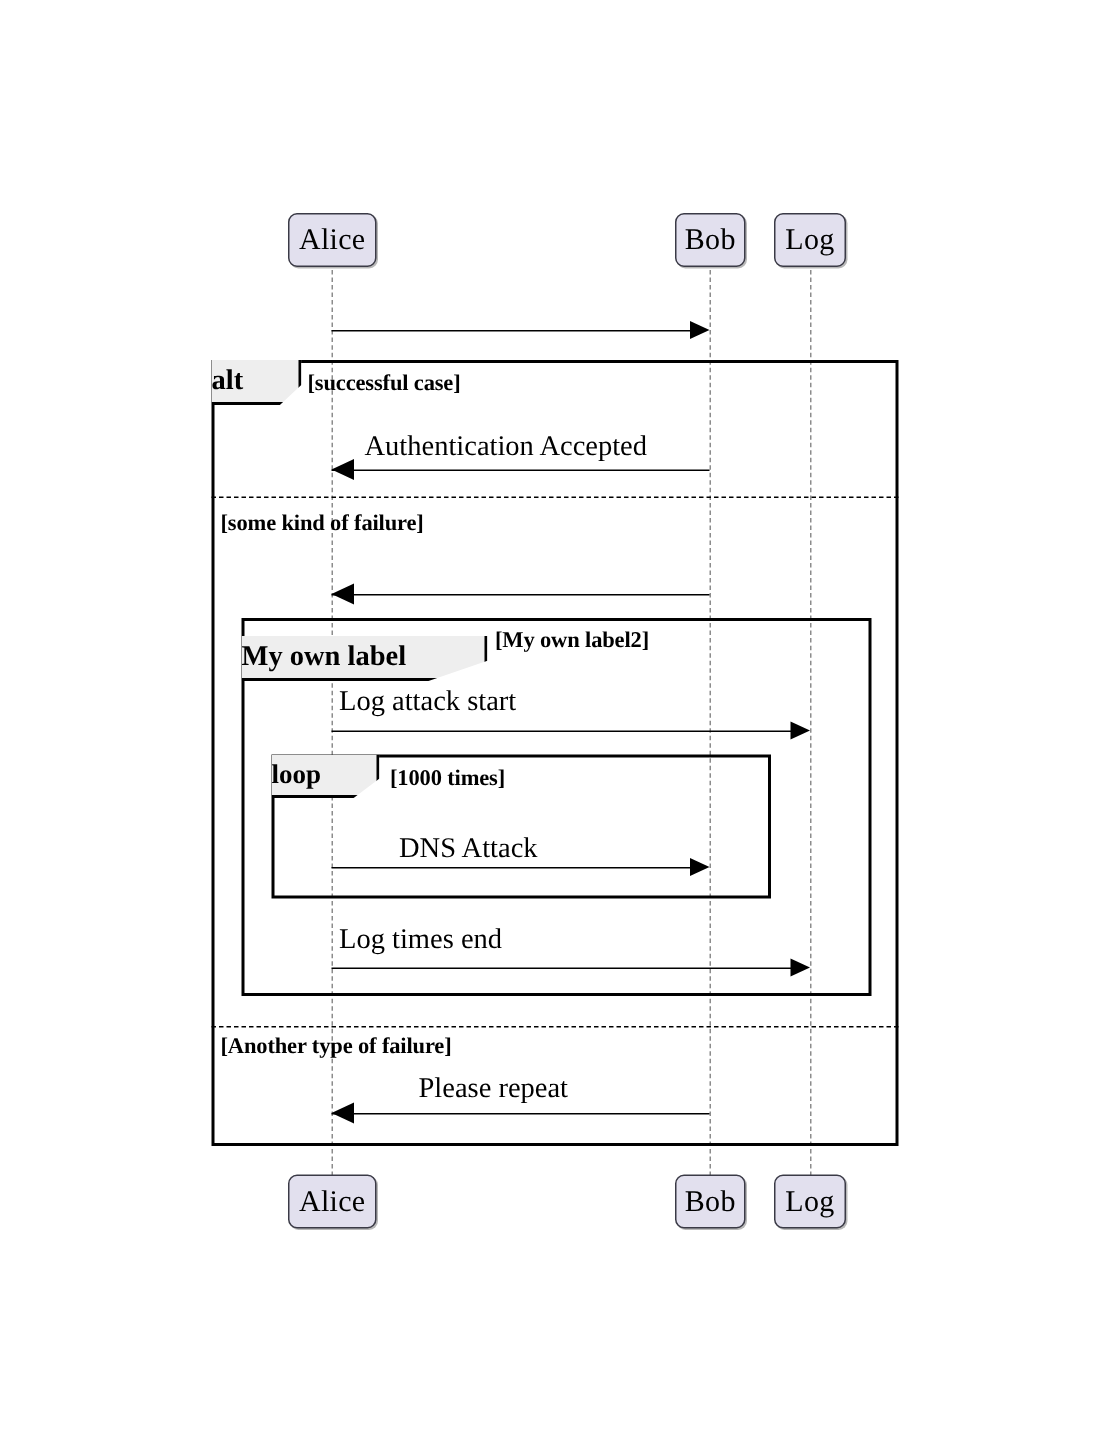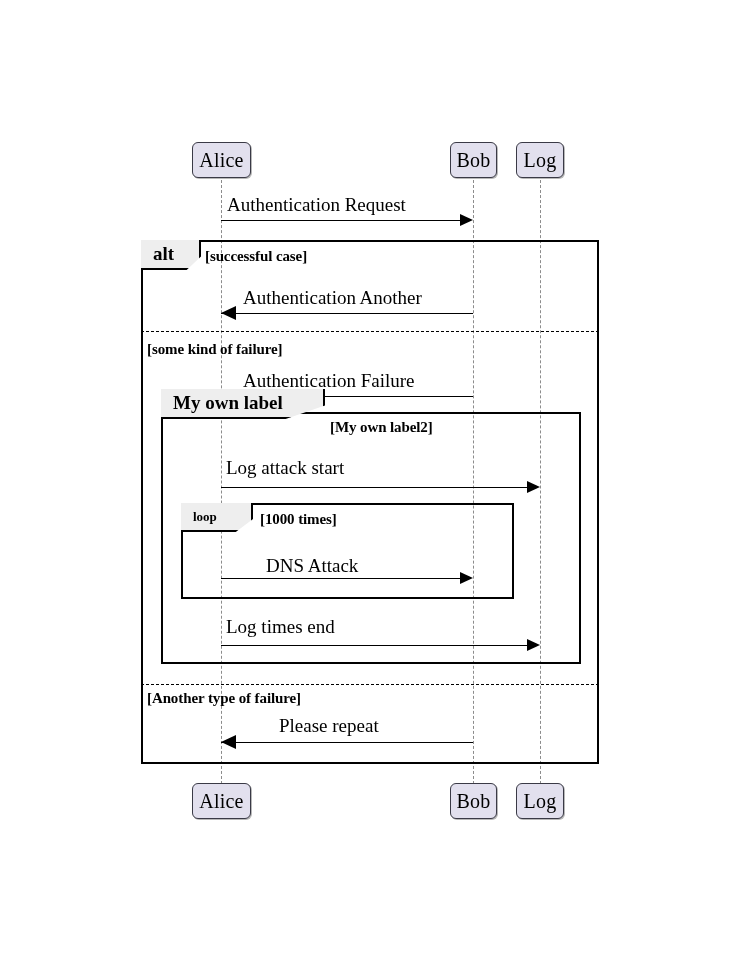--- a/index.html
+++ b/index.html
@@ -48,29 +48,29 @@
     background: transparent;
   }
   .frame-tab {
     position: absolute;
     box-sizing: border-box;
     background: #eeeeee;
     border-right: 2.2px solid #000;
     border-bottom: 2.2px solid #000;
     display: flex;
     align-items: center;
-    padding-left: 12px;
+    padding-left: 0;
     font-weight: bold;
     font-size: 19px;
     white-space: nowrap;
     
     clip-path: polygon(0 0, 100% 0, 100% 55%, 76% 100%, 0 100%);
   }
   .frame-tab.small {
-    font-size: 13px;
+    font-size: 18px;
   }
   .frame-cond {
     position: absolute;
     font-weight: bold;
     font-size: 15px;
     white-space: nowrap;
     letter-spacing: -0.1px;
   }
   .frame-sep {
     position: absolute;
@@ -117,43 +117,41 @@
   <div class="participant" style="left:192px; top:142px; width:59px; height:36px;">
     <span>Alice</span>
   </div>
   <div class="participant" style="left:450px; top:142px; width:47px; height:36px;">
     <span>Bob</span>
   </div>
   <div class="participant" style="left:516px; top:142px; width:48px; height:36px;">
     <span>Log</span>
   </div>
 
-  <div class="msg-label" style="left:227px; top:195px;">Authentication Request</div>
   <div class="msg-line" style="left:221px; top:220px; width:240px;"></div>
   <div class="arrowhead right" style="left:460px; top:214px;"></div>
 
   <div class="frame" style="left:141px; top:240px; width:458px; height:524px;"></div>
   <div class="frame-tab" style="left:141px; top:240px; width:60px; height:30px;">
     <span>alt</span>
   </div>
   <div class="frame-cond" style="left:205px; top:248px;">[successful case]</div>
 
-  <div class="msg-label" style="left:243px; top:288px;">Authentication Another</div>
+  <div class="msg-label" style="left:243px; top:288px;">Authentication Accepted</div>
   <div class="msg-line" style="left:221px; top:313px; width:252px;"></div>
   <div class="arrowhead left" style="left:221px; top:306px;"></div>
 
   <div class="frame-sep" style="left:141px; top:331px; width:458px;"></div>
   <div class="frame-cond" style="left:147px; top:341px;">[some kind of failure]</div>
 
-  <div class="msg-label" style="left:243px; top:371px;">Authentication Failure</div>
   <div class="msg-line" style="left:221px; top:396px; width:252px;"></div>
   <div class="arrowhead left" style="left:221px; top:389px;"></div>
 
   <div class="frame" style="left:161px; top:412px; width:420px; height:252px;"></div>
-  <div class="frame-tab" style="left:161px; top:389px; width:164px; height:30px;">
+  <div class="frame-tab" style="left:161px; top:424px; width:164px; height:30px;">
     <span>My own label</span>
   </div>
   <div class="frame-cond" style="left:330px; top:419px;">[My own label2]</div>
 
   <div class="msg-label" style="left:226px; top:458px;">Log attack start</div>
   <div class="msg-line" style="left:221px; top:487px; width:307px;"></div>
   <div class="arrowhead right" style="left:527px; top:481px;"></div>
 
   <div class="frame" style="left:181px; top:503px; width:333px; height:96px;"></div>
   <div class="frame-tab small" style="left:181px; top:503px; width:72px; height:29px;">

